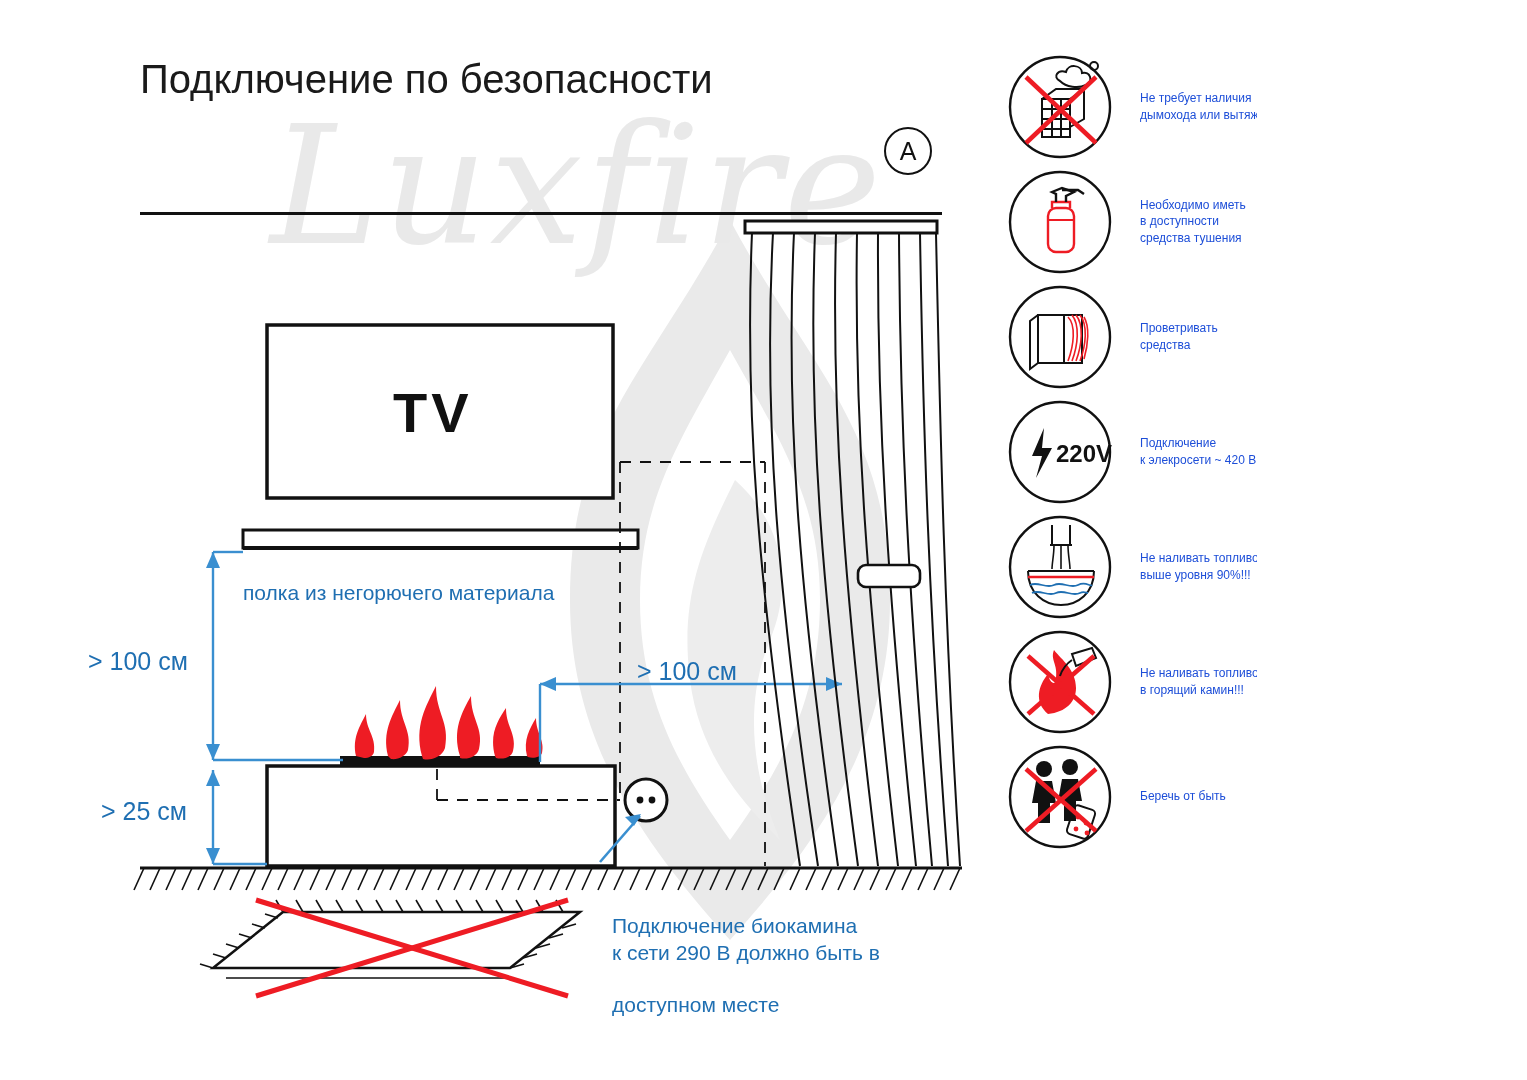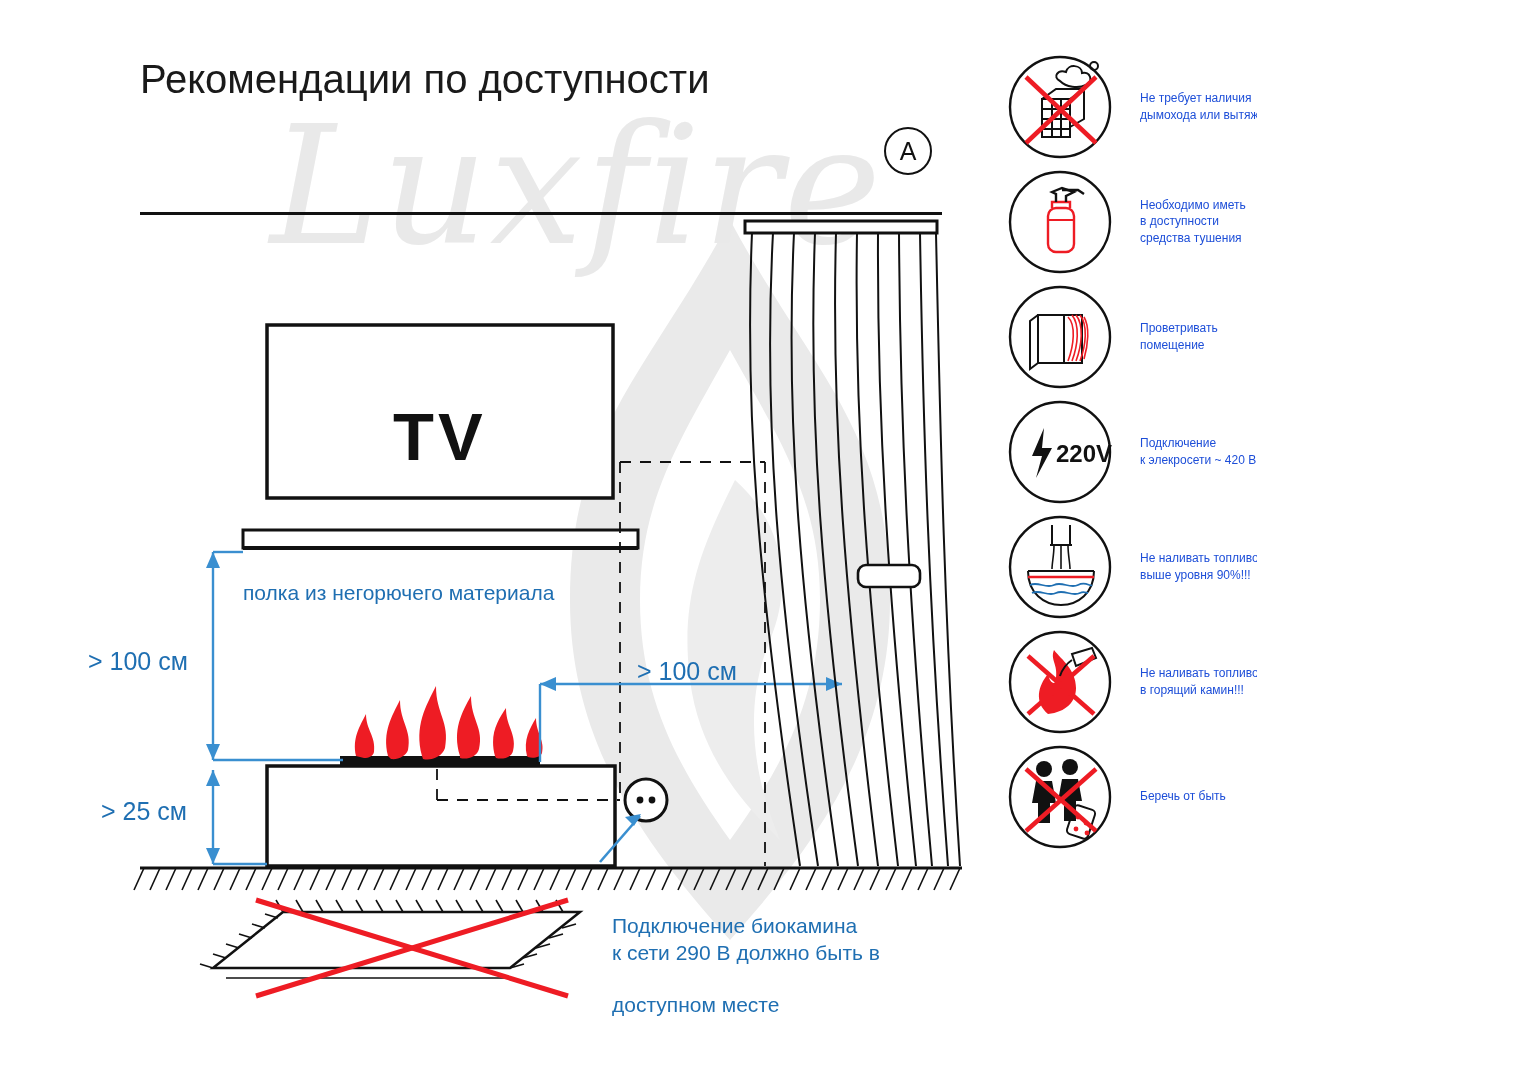--- a/index.html
+++ b/index.html
@@ -96,24 +96,23 @@
     color: #1f6fb2;
     font-size: 21px;
     line-height: 1.3;
     white-space: nowrap;
   }
   .label.dim {
     font-size: 25px;
   }
   .label.tvtext {
     color: #111;
-    font-size: 67px;
+    font-size: 56px;
     font-weight: bold;
     letter-spacing: 4px;
-    margin-top: 16px;
   }
 
   
   .pictos {
     position: absolute;
     left: 1008px;
     top: 50px;
     width: 510px;
   }
   .picto-row {
@@ -145,21 +144,21 @@
   <div class="watermark">
     <svg class="wm-flame" viewBox="0 0 560 840">
       <path d="M280 40 C200 190 120 250 120 420 C120 560 190 660 280 760 C370 660 440 560 440 420 C440 250 360 190 280 40 Z
                M280 170 C330 260 370 320 370 420 C370 520 330 590 280 660 C230 590 190 520 190 420 C190 320 230 260 280 170 Z" fill="#eaeaea"></path>
       <path d="M285 300 C250 370 230 420 240 500 C250 580 300 630 330 660 C300 590 295 520 320 460 C345 400 330 340 285 300 Z" fill="#ededed"></path>
     </svg>
     <div class="wm-script">Luxfire</div>
   </div>
 
   <div class="title">
-    <span class="title-line">Рекомендации по доступности</span>
+    <span class="title-line">Подключение по безопасности</span>
   </div>
   <div class="class-a">A</div>
   <div class="header-rule"></div>
 
   <svg class="illus" viewBox="0 0 1000 1080">
 
     <g>
       <line x1="140" y1="868" x2="962" y2="868" stroke="#111" stroke-width="3"></line>
       <g stroke="#111" stroke-width="1.6">
         <line x1="144" y1="868" x2="134" y2="890"></line>
@@ -392,21 +391,21 @@
           <g stroke="#ee1c24" stroke-width="1.6" fill="none">
             <path d="M60 32 C68 40 66 60 60 76"></path>
             <path d="M64 30 C72 40 70 60 64 76"></path>
             <path d="M68 30 C76 40 74 60 68 76"></path>
             <path d="M72 30 C80 40 78 60 72 76"></path>
             <path d="M76 32 C82 42 80 60 76 74"></path>
           </g>
         </svg>
       </div>
       <div class="picto-text">Проветривать
-помещение</div>
+средства</div>
     </div>
 
     <div class="picto-row">
       <div class="picto-icon">
         <svg viewBox="0 0 104 104" width="104" height="104">
           <circle cx="52" cy="52" r="50" fill="#fff" stroke="#111" stroke-width="2.4"></circle>
           <path d="M36 28 L24 56 L34 56 L28 78 L44 48 L34 48 Z" fill="#111"></path>
           <text x="48" y="62" font-family="Liberation Sans, sans-serif" font-size="24" font-weight="bold" fill="#111">220V</text>
         </svg>
       </div>

